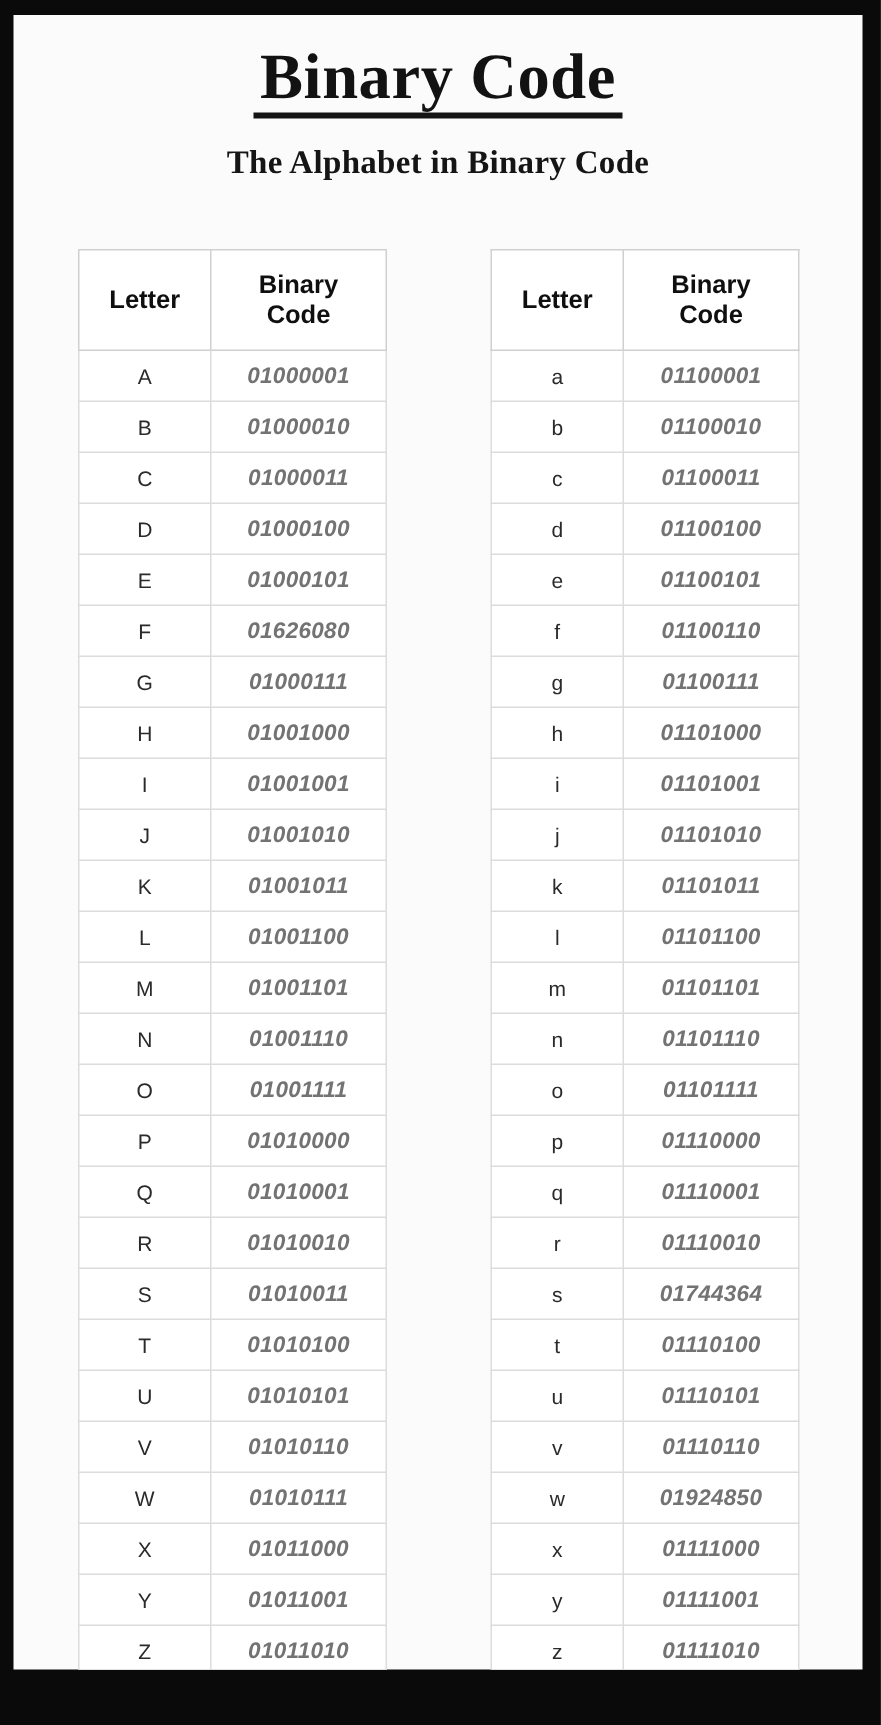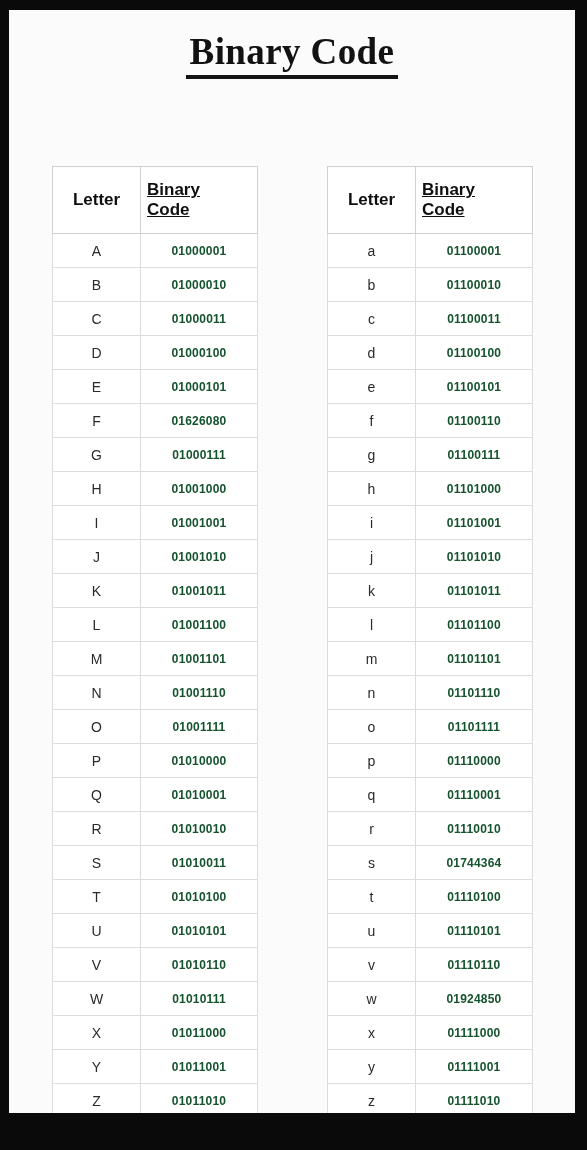--- a/index.html
+++ b/index.html
@@ -37,21 +37,21 @@
   }
 
   
   #title-block {
     text-align: center;
     padding-top: 22px;
   }
   #page-title {
     font-family: "Liberation Serif", "DejaVu Serif", serif;
     font-weight: bold;
-    font-size: 37px;
+    font-size: 43px;
     line-height: 40px;
     color: #121212;
     letter-spacing: 0.4px;
     display: inline-block;
     border-bottom: 4px solid #141414;
     padding: 0 4px 3px 4px;
   }
   #page-subtitle {
     font-family: "Liberation Serif", "DejaVu Serif", serif;
     font-weight: bold;
@@ -96,57 +96,58 @@
     font-size: 17px;
     color: #0f0f0f;
     background: #ffffff;
     padding: 2px 6px;
   }
   th.th-letter {
     text-align: center;
     vertical-align: middle;
   }
   th.th-code {
-    text-align: left;
+    text-align: center;
     vertical-align: middle;
     line-height: 20px;
     padding-left: 8px;
-    text-decoration: underline;
   }
   th.th-code .code-head-line { display: block; }
 
   table.code-table td {
     border: 1px solid #dcdcdc;
     height: 33px;
     text-align: center;
     vertical-align: middle;
     background: #ffffff;
     padding: 0;
   }
   td.cell-letter {
     font-family: "Liberation Sans", sans-serif;
     font-size: 14px;
     color: #2a2a2a;
   }
   td.cell-code {
     font-family: "Liberation Sans", sans-serif;
-    font-size: 12px;
+    font-size: 15px;
     font-weight: bold;
-    color: #14532d;
+    color: #737373;
     letter-spacing: 0.2px;
+    font-style: italic;
   }
 </style>
 </head>
 <body>
 
 <div id="poster-frame">
   <div id="sheet">
 
     <div id="title-block">
       <div id="page-title">Binary Code</div>
+      <div id="page-subtitle">The Alphabet in Binary Code</div>
     </div>
 
     <div id="tables-area">
 
       <div class="code-table-wrap">
         <table class="code-table">
           <colgroup>
             <col class="col-letter">
             <col class="col-code">
           </colgroup>

